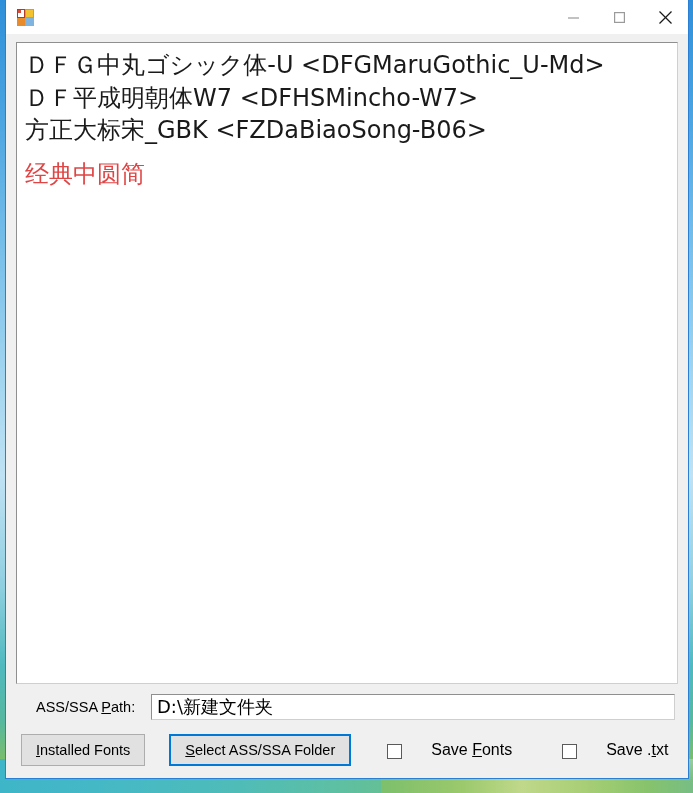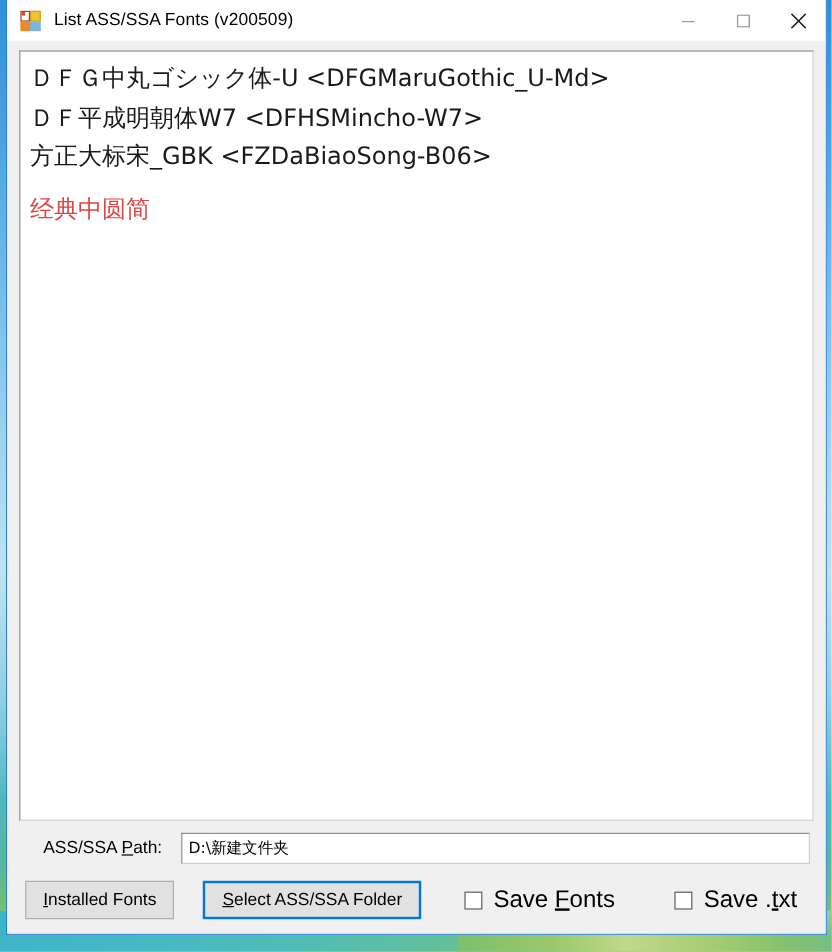--- a/index.html
+++ b/index.html
@@ -130,21 +130,21 @@
     border: 1px solid #8f8f8f;
     border-right-color: #cfcfcf;
     border-bottom-color: #cfcfcf;
     box-sizing: border-box;
     overflow: hidden;
     padding: 6px 0 0 0;
     margin-bottom: 10px;
     position: relative;
   }
   .font-line {
-    font-size: 20px;
+    font-size: 24px;
     line-height: 32.5px;
     color: #1a1a1a;
     padding-left: 8px;
     white-space: nowrap;
     font-family: "DejaVu Sans", "Liberation Sans", sans-serif;
   }
   .font-line.missing { color: #e04545; margin-top: 11px; }
 
   
   #bottom {
@@ -171,21 +171,21 @@
     flex: 1 1 auto;
     height: 26px;
     background: #ffffff;
     border: 1px solid #8f8f8f;
     border-right-color: #cfcfcf;
     border-bottom-color: #cfcfcf;
     box-sizing: border-box;
     display: flex;
     align-items: center;
     padding-left: 5px;
-    font-size: 13px;
+    font-size: 18px;
     color: #000;
     margin-right: 3px;
     font-family: "DejaVu Sans", "Liberation Sans", sans-serif;
   }
 
   #controls-row {
     display: flex;
     align-items: center;
     height: 32px;
     padding-left: 5px;
@@ -206,24 +206,25 @@
   }
   .btn.default {
     border: 2px solid #0078d7;
     background: #e1e1e1;
   }
   #btn-installed { margin-right: 24px; }
   #btn-select { margin-right: 36px; }
 
   .chk {
     display: flex;
-    align-items: center;
-    white-space: nowrap;
-    font-size: 20px;
+    align-items: flex-end;
+    white-space: nowrap;
+    font-size: 16px;
     color: #000;
+    gap: 20px;
   }
   .chk .box {
     width: 15px;
     height: 15px;
     background: #fff;
     border: 1px solid #5a5a5a;
     box-sizing: border-box;
     margin-right: 9px;
     flex: 0 0 auto;
   }
@@ -241,21 +242,20 @@
 <div id="window">
 
   <div id="titlebar">
     <div id="app-icon">
       <span class="q" style="left:0;top:0;width:8px;height:9px;background:#ffffff;border:1px solid #b03a2e;"></span>
       <span class="q" style="left:1px;top:1px;width:3px;height:3px;background:#d84a3a;"></span>
       <span class="q" style="left:8px;top:0;width:9px;height:9px;background:#f2c230;border:1px solid #d6a117;"></span>
       <span class="q" style="left:0;top:9px;width:8px;height:8px;background:#e88b2a;"></span>
       <span class="q" style="left:8px;top:9px;width:9px;height:8px;background:#7fb3e0;"></span>
     </div>
-    <span id="title-text">List ASS/SSA Fonts (v200509)</span>
 
     <div id="caption-buttons">
       <div class="cap-btn">
         <svg width="11" height="11" viewBox="0 0 11 11">
           <line x1="0" y1="6" x2="11" y2="6" stroke="#9a9a9a" stroke-width="1.2"></line>
         </svg>
       </div>
       <div class="cap-btn">
         <svg width="11" height="11" viewBox="0 0 11 11">
           <rect x="0.6" y="0.6" width="9.8" height="9.8" fill="none" stroke="#9a9a9a" stroke-width="1.2"></rect>

